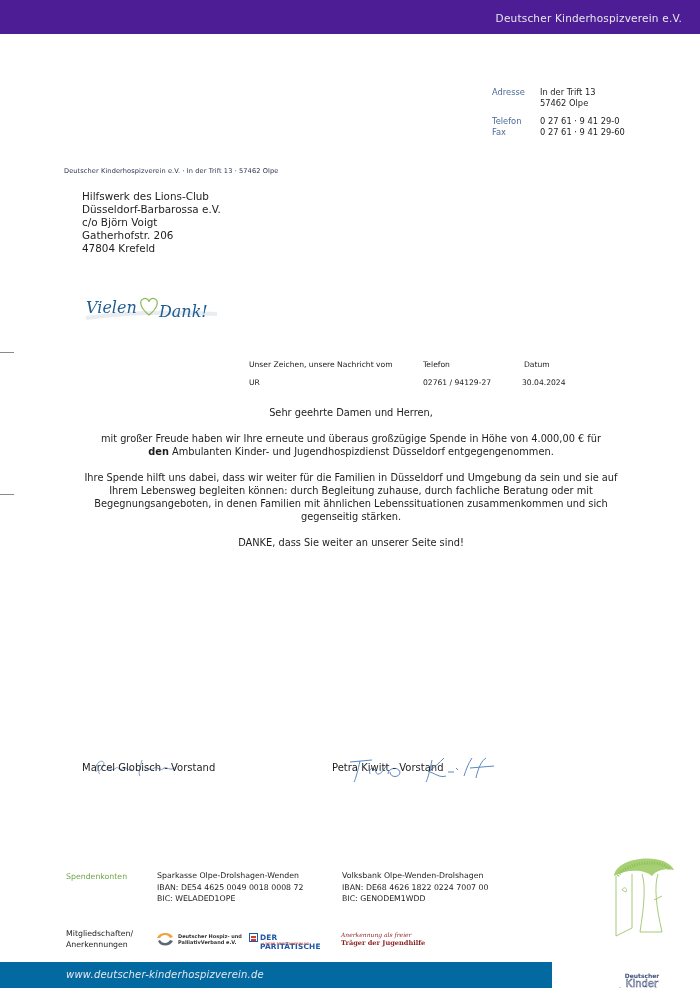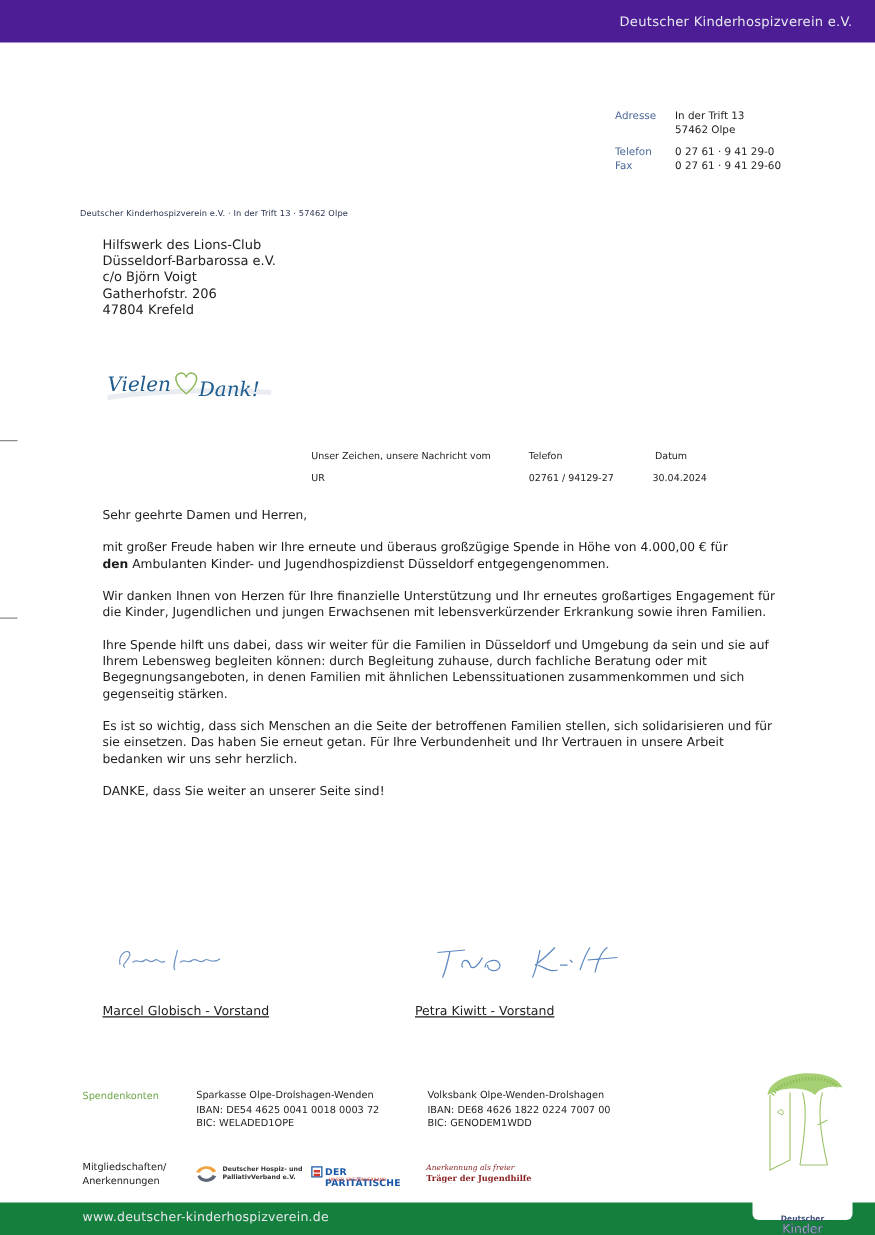--- a/index.html
+++ b/index.html
@@ -20,42 +20,42 @@
   .recipient { position: absolute; left: 82px; top: 190px; font-size: 10.4px; line-height: 13px; color: #1d1d1d; }
 
   .thanks-logo { position: absolute; left: 82px; top: 288px; width: 140px; height: 40px; }
 
   .side-mark { position: absolute; left: 0; width: 14px; height: 1px; background: #8a8a8a; }
 
   .ref { position: absolute; top: 360px; font-size: 7.6px; color: #222; }
   .ref .l { margin-bottom: 9px; }
 
   .body-text { position: absolute; left: 82px; top: 406px; width: 538px; font-size: 9.8px; line-height: 13.2px; color: #1d1d1d; }
-  .body-text p { margin-bottom: 12.5px; }
+  .body-text p { margin-bottom: 12.5px; text-align: center; }
   .body-text p.just { text-align: justify; }
   .body-text .bold { font-weight: bold; }
   .body-text p.spaced { margin-bottom: 20px; }
 
   .sig { position: absolute; top: 752px; }
   .sig svg { display: block; }
-  .signame { position: absolute; top: 804px; font-size: 10px; color: #1d1d1d; text-decoration: underline; }
+  .signame { position: absolute; top: 762px; font-size: 10px; color: #1d1d1d; }
 
   .foot-label { position: absolute; font-size: 7.8px; }
   .foot-label.green { color: #6ea64a; }
   .foot-label.dark { color: #1d1d1d; line-height: 11px; }
   .bank { position: absolute; top: 870px; font-size: 7.8px; line-height: 11.5px; color: #1d1d1d; }
 
   .member-logo { position: absolute; top: 929px; height: 20px; display: flex; align-items: center; }
   .dhpv-text { font-size: 5px; line-height: 6px; color: #333; margin-left: 4px; font-weight: bold; }
   .parit { font-size: 7.4px; color: #1b58a6; font-weight: bold; letter-spacing: 0.2px; }
   .parit-sub { font-size: 3.6px; color: #d23a2f; }
   .jh { font-size: 6px; line-height: 8px; color: #8a1f1f; font-family: "DejaVu Serif", serif; }
   .jh .t2 { font-weight: bold; font-size: 6.6px; }
 
-  .bottom-bar { position: absolute; left: 0; top: 962px; width: 700px; height: 26px; background: #15803d; }
+  .bottom-bar { position: absolute; left: 0; top: 962px; width: 552px; height: 26px; background: #0369a1; font-style: italic; }
   .bottom-bar .url { position: absolute; left: 66px; top: 7px; font-size: 10px; color: #e6e8ee; letter-spacing: 0.2px; }
 
   .badge { position: absolute; left: 596px; top: 846px; width: 92px; height: 130px; }
   .badge .card { position: absolute; left: 6px; top: 38px; width: 80px; height: 92px; background: #fff; border-radius: 5px; }
   .badge .txt { position: absolute; left: 8px; top: 93px; width: 76px; text-align: center; color: #3f4f7a; font-weight: bold; margin-top: 33px; }
   .badge .t1 { font-size: 6px; line-height: 7px; }
   .badge .t2 { font-size: 10px; line-height: 10px; font-weight: normal; -webkit-text-stroke: 0.5px #3f4f7a; color: #fff; }
   .badge .t3 { font-size: 15px; line-height: 12px; font-weight: normal; -webkit-text-stroke: 0.6px #3f4f7a; color: #7f1d1d; }
   .badge .t4 { font-size: 6px; line-height: 7px; }
 </style>
@@ -122,43 +122,41 @@
   <div class="l" style="padding-left:2px;">Datum</div>
   <div>30.04.2024</div>
 </div>
 
 <div class="body-text">
   <p>Sehr geehrte Damen und Herren,</p>
   <p>
     <span>mit großer Freude haben wir Ihre erneute und überaus großzügige Spende in Höhe von 4.000,00 € für</span><br>
     <span class="bold">den</span><span> Ambulanten Kinder- und Jugendhospizdienst Düsseldorf entgegengenommen.</span>
   </p>
-  <p class="just">Wir danken Ihnen von Herzen für Ihre finanzielle Unterstützung und Ihr erneutes großartiges Engagement für die Kinder, Jugendlichen und jungen Erwachsenen mit lebensverkürzender Erkrankung sowie ihren Familien.</p>
   <p>Ihre Spende hilft uns dabei, dass wir weiter für die Familien in Düsseldorf und Umgebung da sein und sie auf Ihrem Lebensweg begleiten können: durch Begleitung zuhause, durch fachliche Beratung oder mit Begegnungsangeboten, in denen Familien mit ähnlichen Lebenssituationen zusammenkommen und sich gegenseitig stärken.</p>
-  <p>Es ist so wichtig, dass sich Menschen an die Seite der betroffenen Familien stellen, sich solidarisieren und für sie einsetzen. Das haben Sie erneut getan. Für Ihre Verbundenheit und Ihr Vertrauen in unsere Arbeit bedanken wir uns sehr herzlich.</p>
   <p class="spaced">DANKE, dass Sie weiter an unserer Seite sind!</p>
 </div>
 
 <div class="sig" style="left:90px;">
   <svg width="100" height="30" viewBox="0 0 100 30">
     <path d="M6 20 C4 10 14 6 14 12 C12 18 6 20 10 22 M16 18 C20 14 22 20 26 16 C28 14 30 20 34 16 C36 14 38 20 42 17 M52 8 C50 16 48 22 50 24 M54 18 C58 14 60 20 64 16 C68 14 70 20 74 16 C76 14 80 20 86 15" stroke="#6d93c4" stroke-width="0.9" fill="none"></path>
   </svg>
 </div>
 <div class="sig" style="left:344px;">
   <svg width="190" height="34" viewBox="0 0 190 34">
     <path d="M6 10 L28 8 M16 9 C14 18 12 26 10 30 M26 22 C24 16 30 14 32 20 C34 26 40 18 42 14 M44 22 C44 16 54 14 56 20 C56 26 46 26 46 20 M88 8 C86 18 84 26 82 30 M84 20 C90 16 96 10 100 6 M86 20 C92 22 96 26 102 24 M104 20 L110 20 M112 16 L114 18 M120 24 C122 18 124 12 128 6 M132 26 C134 16 138 8 142 6 M126 16 L150 14" stroke="#5b88c0" stroke-width="1" fill="none"></path>
   </svg>
 </div>
 <div class="signame" style="left:82px;">Marcel Globisch - Vorstand</div>
 <div class="signame" style="left:332px;">Petra Kiwitt - Vorstand</div>
 
 <div class="foot-label green" style="left:66px; top:872px;">Spendenkonten</div>
 <div class="bank" style="left:157px;">
   <div>Sparkasse Olpe-Drolshagen-Wenden</div>
-  <div>IBAN: DE54 4625 0041 0018 0003 72</div>
+  <div>IBAN: DE54 4625 0049 0018 0008 72</div>
   <div>BIC: WELADED1OPE</div>
 </div>
 <div class="bank" style="left:342px;">
   <div>Volksbank Olpe-Wenden-Drolshagen</div>
   <div>IBAN: DE68 4626 1822 0224 7007 00</div>
   <div>BIC: GENODEM1WDD</div>
 </div>
 
 <div class="foot-label dark" style="left:66px; top:928px;">
   <div>Mitgliedschaften/</div>

